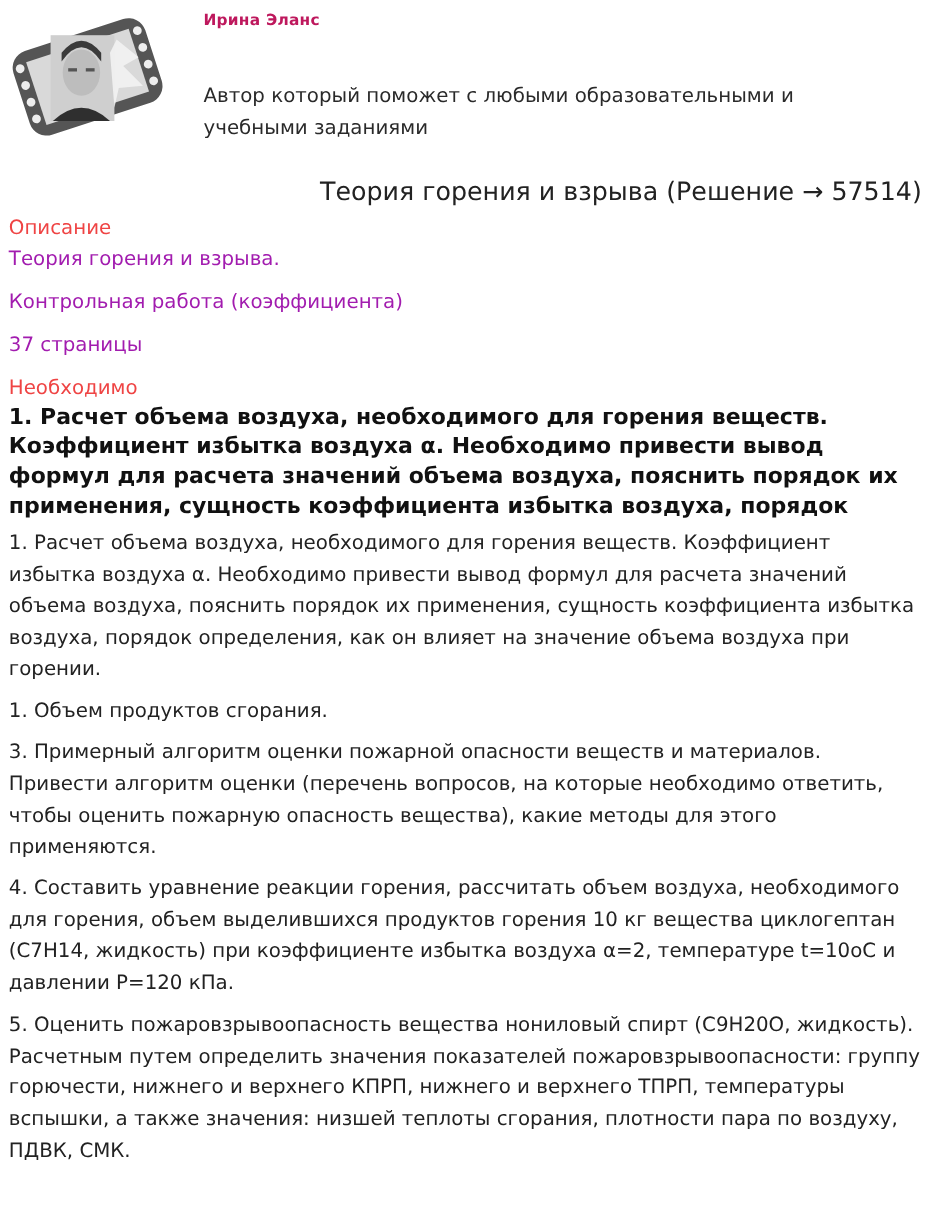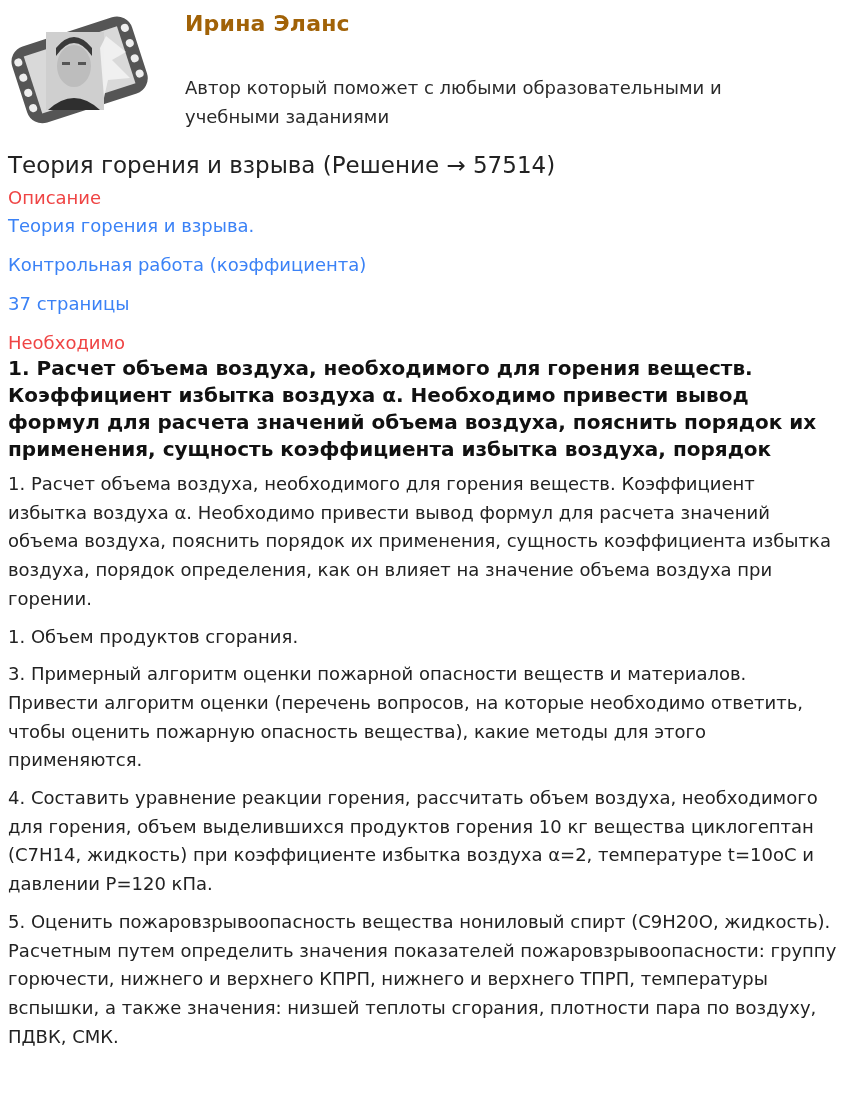--- a/index.html
+++ b/index.html
@@ -23,23 +23,23 @@
       position: absolute;
       left: 8px;
       top: 8px;
       width: 142px;
       height: 120px;
     }
     .author-name {
       position: absolute;
       left: 185px;
       top: 11px;
-      font-size: 22px;
+      font-size: 14px;
       font-weight: bold;
-      color: #a16207;
+      color: #be185d;
       letter-spacing: 0.2px;
     }
     .author-desc {
       position: absolute;
       left: 185px;
       top: 49px;
       width: 620px;
       font-size: 18px;
       line-height: 29px;
       color: #2a2a2a;
@@ -48,33 +48,34 @@
     .content {
       position: absolute;
       left: 8px;
       top: 148px;
       width: 830px;
     }
     .page-title {
       font-size: 23px;
       line-height: 34px;
       color: #222222;
-      margin: 0 0 4px 0;
+      margin: 10px 0 4px 0;
       font-weight: normal;
+      text-align: right;
     }
     .label {
       font-size: 18px;
       line-height: 24px;
       color: #ef4444;
     }
     .desc-line {
       font-size: 18px;
       line-height: 24px;
       margin: 0 0 15px 0;
-      color: #3b82f6;
+      color: #a21caf;
     }
     .desc-line.first { margin-top: 4px; }
     .toc-heading {
       font-size: 20px;
       font-weight: bold;
       line-height: 27px;
       color: #111111;
       margin: 0 0 7px 0;
     }
     .para {

